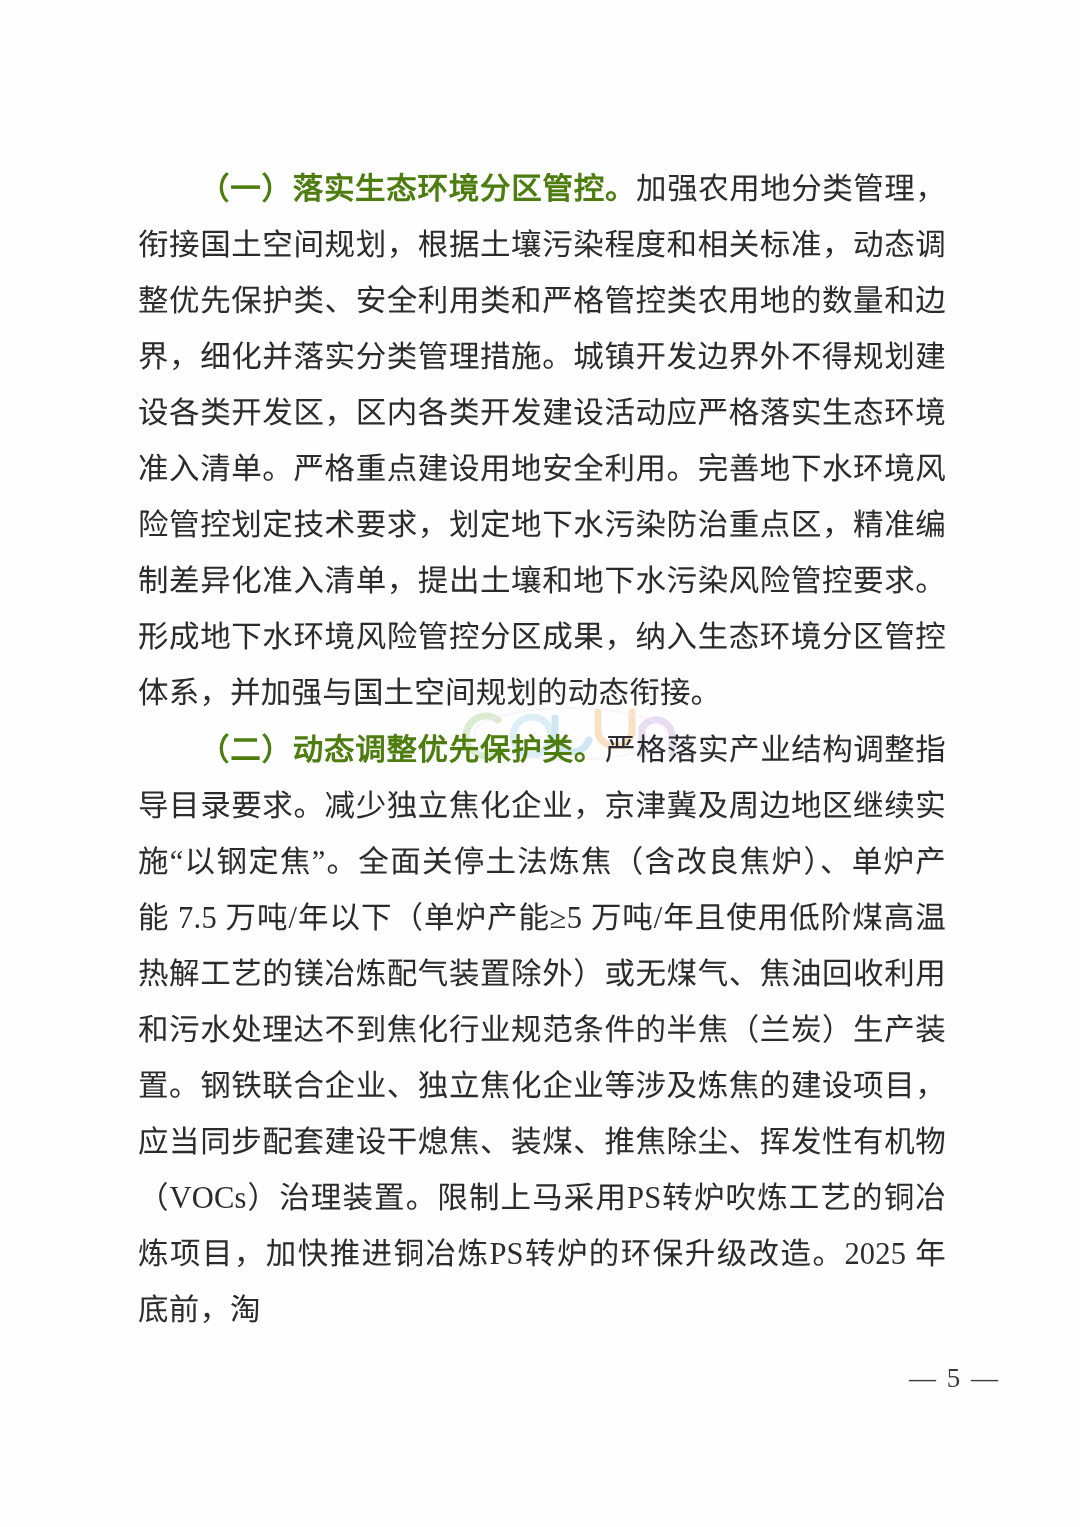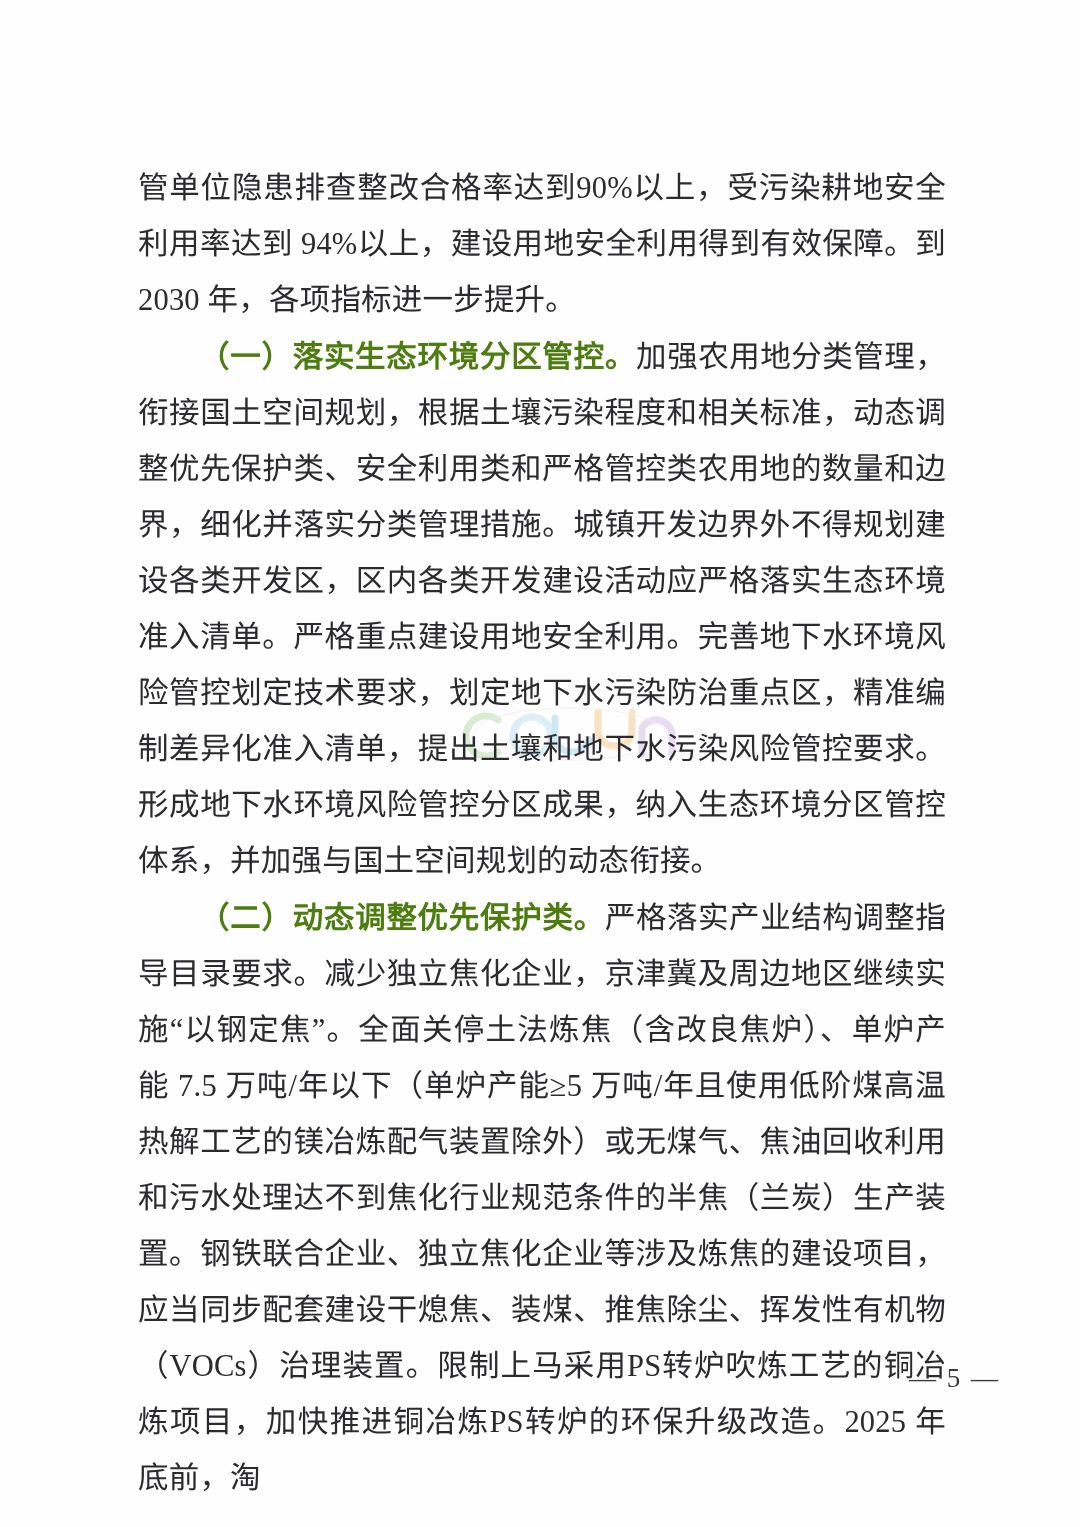--- a/index.html
+++ b/index.html
@@ -102,21 +102,20 @@
         <path d="M103 28 v22 a18 18 0 0 0 34 0" stroke="#64b2dd"></path>
         <path d="M146 22 v22 a18 18 0 0 0 34 0 v-22" stroke="#e9a441"></path>
         <path d="M190 64 v-26 a16 16 0 0 1 30 8 v18" stroke="#b98fd0"></path>
       </g>
       <ellipse cx="118" cy="44" rx="96" ry="26" fill="none" stroke="#dcc6e4" stroke-width="2" opacity="0.5"></ellipse>
     </svg>
   </div>
 
   <div class="doc-body">
 
-    <p class="para">管单位隐患排查整改合格率达到90%以上，受污染耕地安全利用率达到 94%以上，建设用地安全利用得到有效保障。到 2030 年，各项指标进一步提升。</p>
 
 
     <p class="para indent"><span class="lead">（一）落实生态环境分区管控。</span><span>加强农用地分类管理，衔接国土空间规划，根据土壤污染程度和相关标准，动态调整优先保护类、安全利用类和严格管控类农用地的数量和边界，细化并落实分类管理措施。城镇开发边界外不得规划建设各类开发区，区内各类开发建设活动应严格落实生态环境准入清单。严格重点建设用地安全利用。完善地下水环境风险管控划定技术要求，划定地下水污染防治重点区，精准编制差异化准入清单，提出土壤和地下水污染风险管控要求。形成地下水环境风险管控分区成果，纳入生态环境分区管控体系，并加强与国土空间规划的动态衔接。</span></p>
 
     <p class="para indent"><span class="lead">（二）动态调整优先保护类。</span><span>严格落实产业结构调整指导目录要求。减少独立焦化企业，京津冀及周边地区继续实施“以钢定焦”。全面关停土法炼焦（含改良焦炉）、单炉产能 7.5 万吨/年以下（单炉产能≥5 万吨/年且使用低阶煤高温热解工艺的镁冶炼配气装置除外）或无煤气、焦油回收利用和污水处理达不到焦化行业规范条件的半焦（兰炭）生产装置。钢铁联合企业、独立焦化企业等涉及炼焦的建设项目，应当同步配套建设干熄焦、装煤、推焦除尘、挥发性有机物（VOCs）治理装置。限制上马采用PS转炉吹炼工艺的铜冶炼项目，加快推进铜冶炼PS转炉的环保升级改造。2025 年底前，淘</span></p>
 
   </div>
 
   <div class="page-number">— 5 —</div>
 

